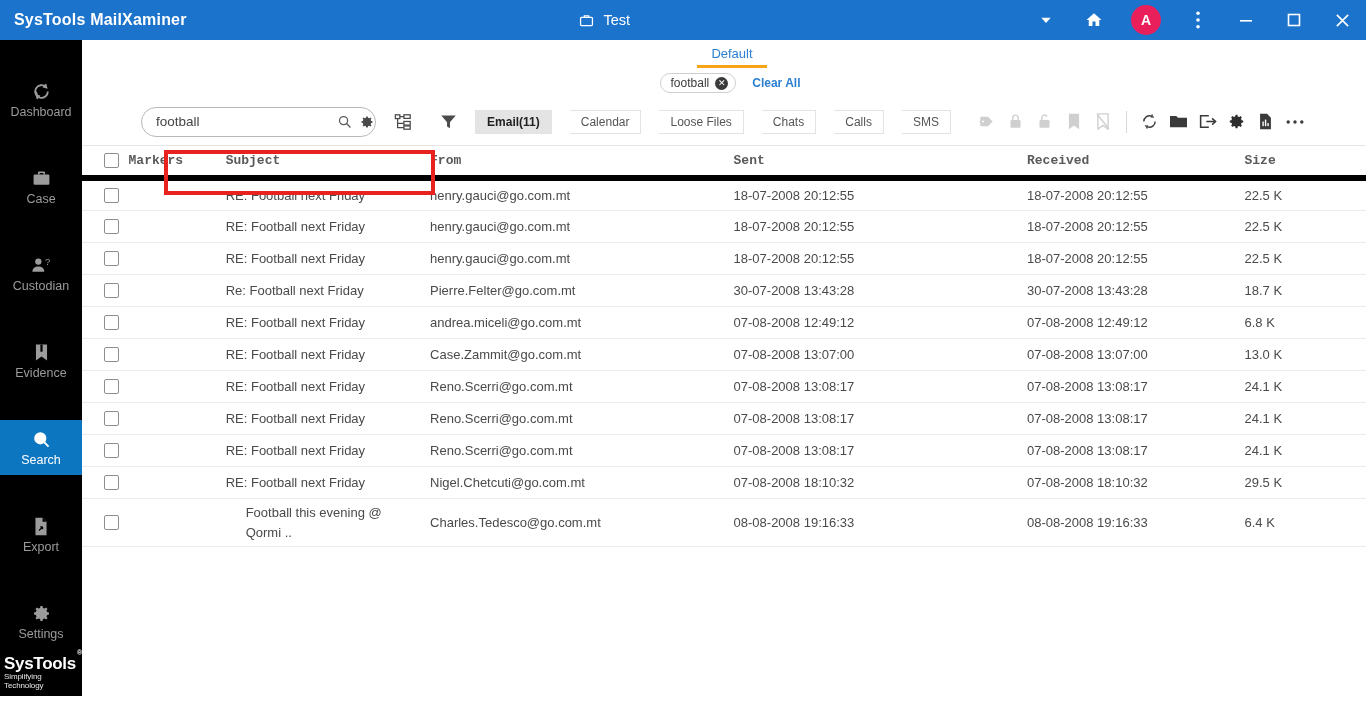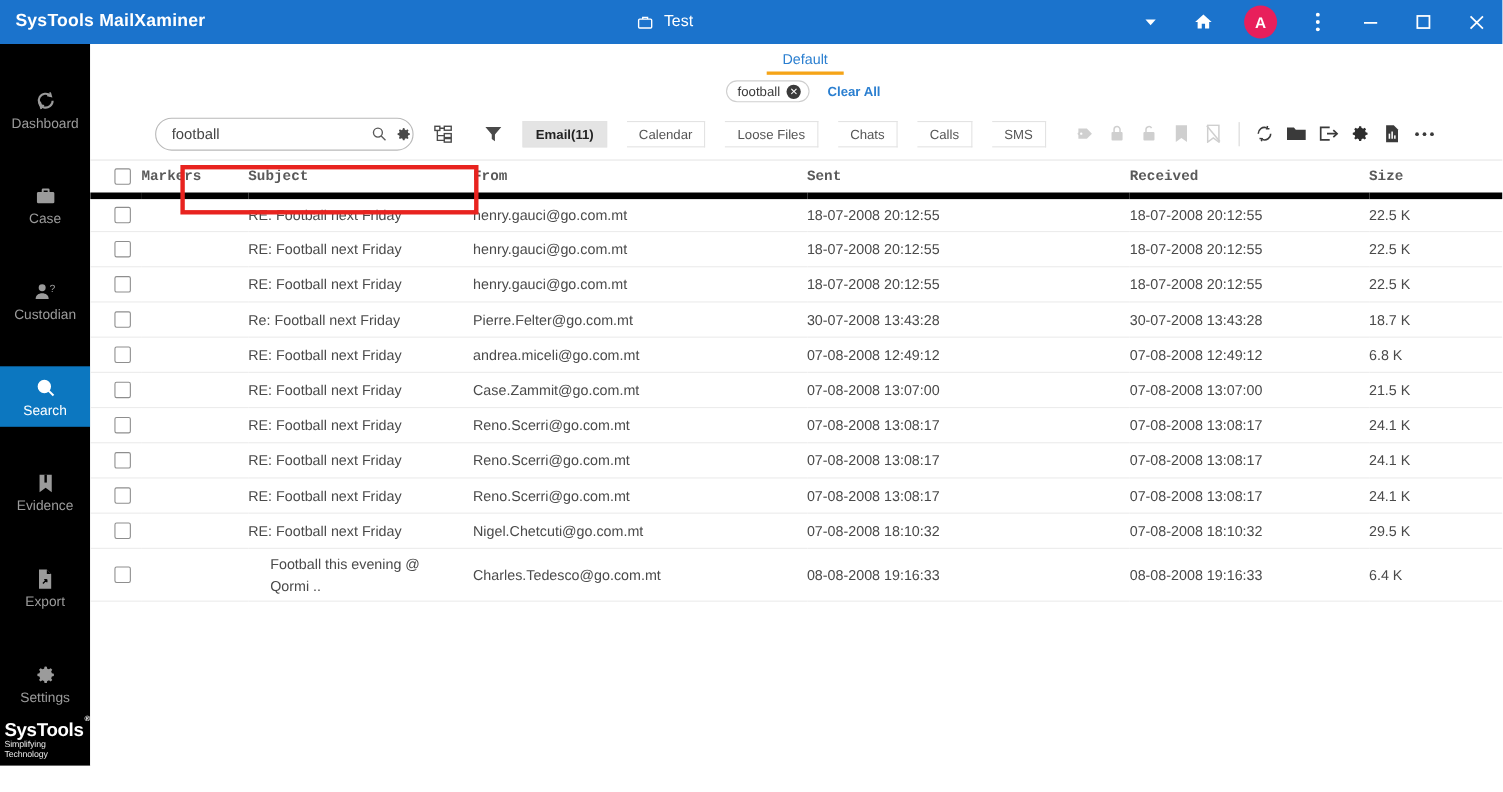--- a/index.html
+++ b/index.html
@@ -284,38 +284,38 @@
         <span class="s-ico">
           <svg class="icon-svg" width="21" height="19" viewBox="0 0 26 24" fill="#9b9b9b">
             <circle cx="9" cy="7" r="4"></circle>
             <path d="M1.5 20c0-4.2 3.4-6.6 7.5-6.6s7.5 2.4 7.5 6.6z"></path>
             <text x="17.5" y="11.5" font-size="12" font-family="Liberation Sans, sans-serif" fill="#9b9b9b">?</text>
           </svg>
         </span>
         <span class="s-lbl">Custodian</span>
       </div>
 
+      <div class="side-item">
+        <span class="s-ico">
+          <svg class="icon-svg" width="17" height="19" viewBox="0 0 20 24" fill="#9b9b9b">
+            <path d="M3 2h14v20l-7-5-7 5z"></path>
+            <rect x="8.6" y="2" width="2.8" height="9" fill="#000"></rect>
+          </svg>
+        </span>
+        <span class="s-lbl">Evidence</span>
+      </div>
+
       <div class="side-item active">
         <span class="s-ico">
           <svg class="icon-svg" width="19" height="19" viewBox="0 0 24 24" fill="none" stroke="#ffffff" stroke-width="2.4">
             <circle cx="10.5" cy="10.5" r="6.5"></circle>
               <path d="M15.3 15.3 L21 21"></path>
           </svg>
         </span>
         <span class="s-lbl">Search</span>
-      </div>
-
-      <div class="side-item">
-        <span class="s-ico">
-          <svg class="icon-svg" width="17" height="19" viewBox="0 0 20 24" fill="#9b9b9b">
-            <path d="M3 2h14v20l-7-5-7 5z"></path>
-            <rect x="8.6" y="2" width="2.8" height="9" fill="#000"></rect>
-          </svg>
-        </span>
-        <span class="s-lbl">Evidence</span>
       </div>
 
 
       <div class="side-item">
         <span class="s-ico">
           <svg class="icon-svg" width="16" height="19" viewBox="0 0 18 24" fill="#9b9b9b">
             <path d="M2 1h9l5 5v17H2z"></path>
             <path d="M11 1v5h5" fill="#000"></path>
             <path d="M6.5 17 L11 12.5 M11 12.5 h-3 M11 12.5 v3" stroke="#000" stroke-width="1.5" fill="none"></path>
           </svg>
@@ -553,21 +553,21 @@
               </tr>
               <tr>
                 <td class="c-check">
                   <span class="cbx"></span>
                 </td>
                 <td class="c-mark"></td>
                 <td class="c-subj">RE: Football next Friday</td>
                 <td class="c-from">Case.Zammit@go.com.mt</td>
                 <td class="c-sent">07-08-2008 13:07:00</td>
                 <td class="c-recv">07-08-2008 13:07:00</td>
-                <td class="c-size">21.5 K</td>
+                <td class="c-size">13.0 K</td>
               </tr>
               <tr>
                 <td class="c-check">
                   <span class="cbx"></span>
                 </td>
                 <td class="c-mark"></td>
                 <td class="c-subj">RE: Football next Friday</td>
                 <td class="c-from">Reno.Scerri@go.com.mt</td>
                 <td class="c-sent">07-08-2008 13:08:17</td>
                 <td class="c-recv">07-08-2008 13:08:17</td>

